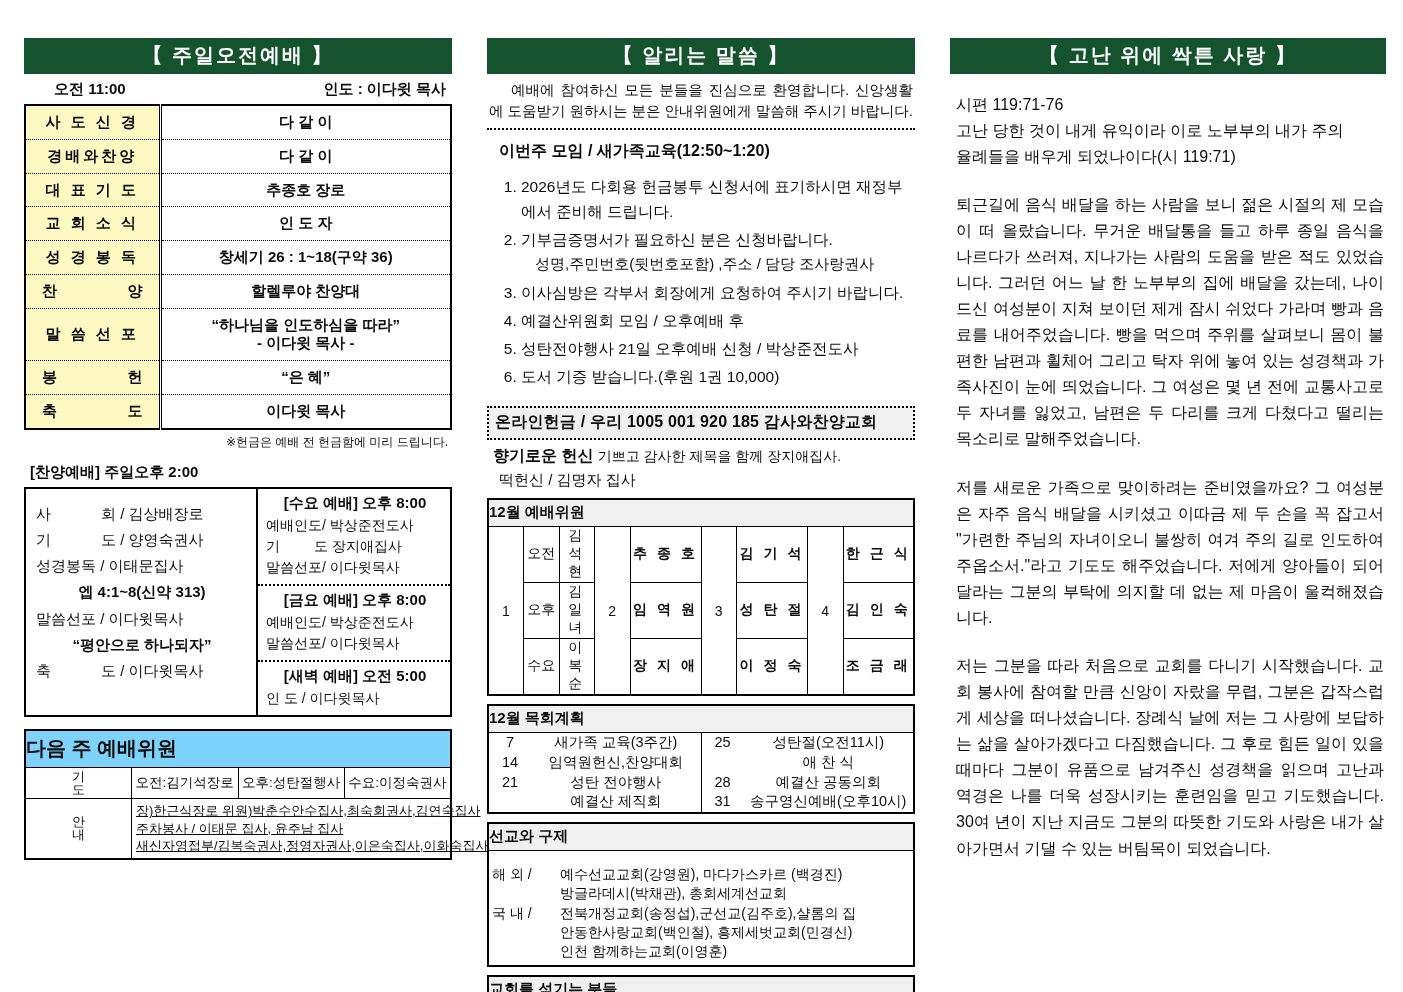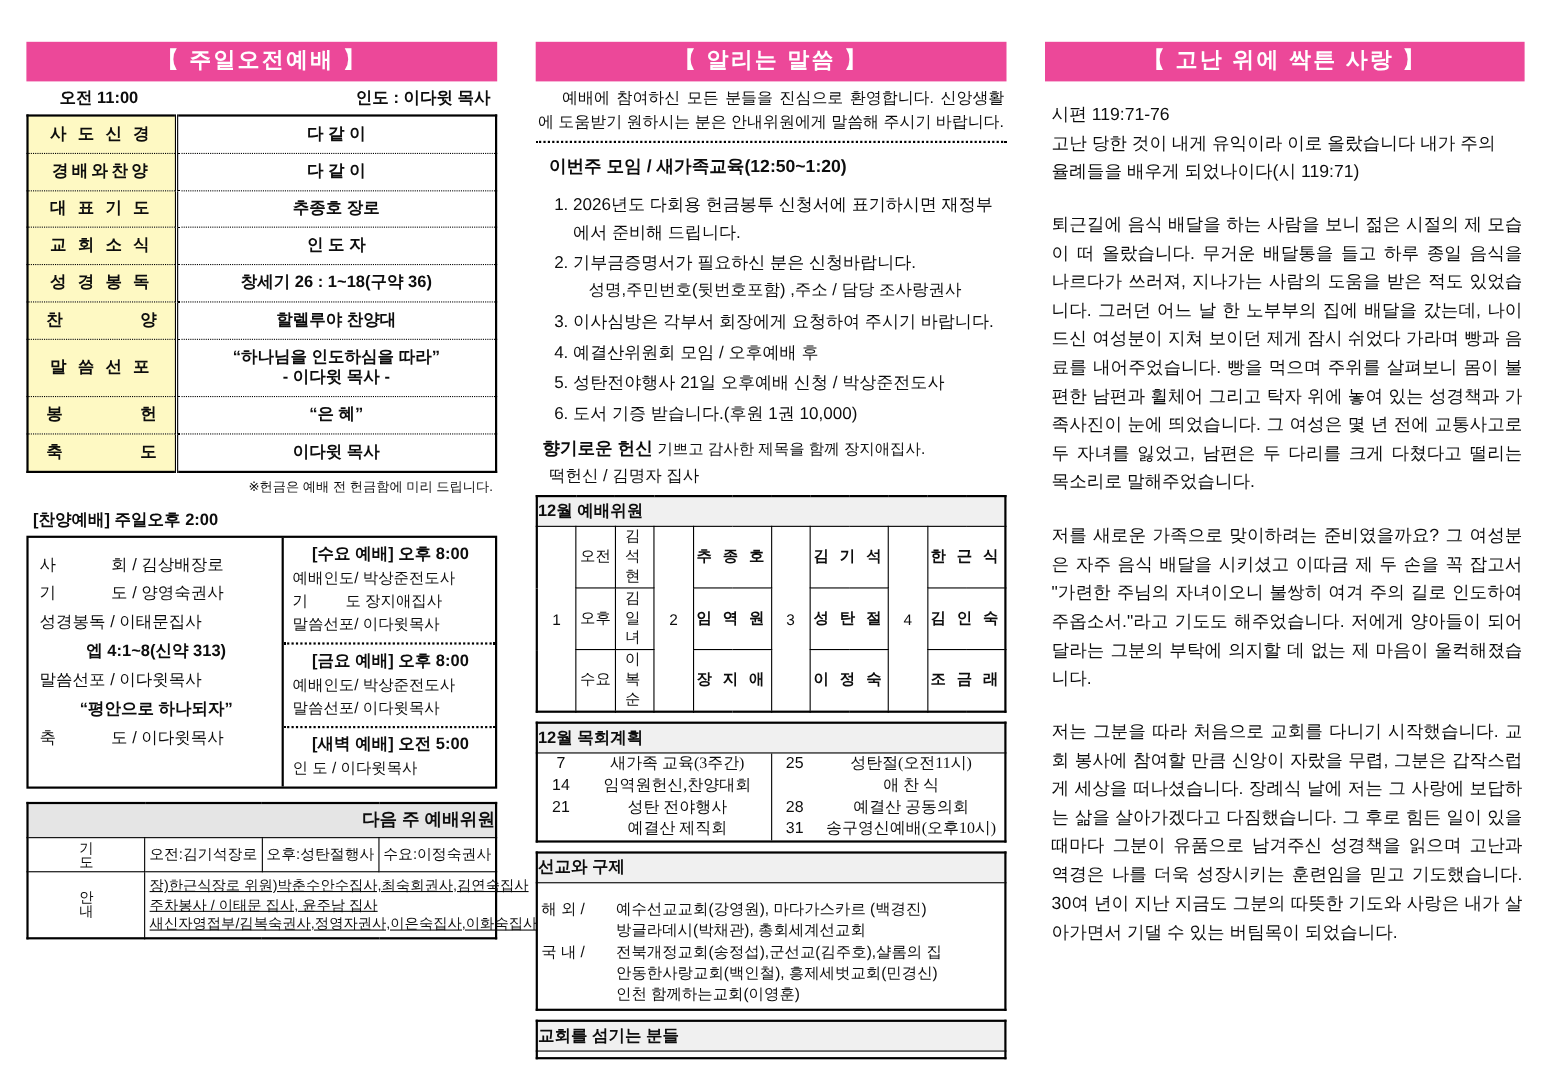--- a/index.html
+++ b/index.html
@@ -22,21 +22,21 @@
     position: absolute;
     top: 0;
     height: 992px;
   }
   #col-left   { left: 24px;  width: 428px; }
   #col-mid    { left: 487px; width: 428px; }
   #col-right  { left: 950px; width: 436px; }
 
   
   .bar {
-    background: #ec4899;
+    background: #14532d;
     color: #ffffff;
     text-align: center;
     font-weight: bold;
     letter-spacing: 2px;
     padding: 7px 0 8px;
     font-size: 20px;
     line-height: 1.05;
   }
   #col-left .bar  { margin-top: 38px; }
   #col-mid  .bar  { margin-top: 38px; }
@@ -110,22 +110,22 @@
   .pr-line .g { display: inline-block; width: 34px; }
 
   
   table.nextweek {
     width: 100%; border-collapse: collapse;
     border: 2px solid #000; margin-top: 12px;
     table-layout: fixed;
   }
   table.nextweek td { border: 1px solid #000; }
   td.nw-head {
-    background: #e5e5e5; text-align: right;
-    font-weight: bold; font-size: 16px; padding: 4px 0 5px;
+    background: #7dd3fc; text-align: left;
+    font-weight: bold; font-size: 20px; padding: 4px 0 5px;
   }
   td.vlab {
     width: 26px; text-align: center;
     font-size: 13px; line-height: 1.02;
     border-right: 3px double #000;
     padding: 2px 0;
   }
   td.vlab span { display: block; }
   td.nw-cell {
     font-size: 13.5px; text-align: center; padding: 4px 2px;
@@ -197,21 +197,21 @@
   }
   table.dec-comm td.nameW {
     text-align: center; font-size: 14px; letter-spacing: 3px;
     border: 1px solid #000; padding: 0px 0 1px; font-weight: bold;
   }
   .plan-body { display: flex; }
   .plan-half { flex: 1; }
   .plan-half + .plan-half { border-left: 1px solid #000; }
   .plan-row { display: flex; font-size: 14.5px; line-height: 1.36; }
   .plan-row .dnum { width: 42px; text-align: center; flex: none; }
-  .plan-row .dtxt { flex: 1; text-align: center; font-family: Liberation Serif, serif; }
+  .plan-row .dtxt { flex: 1; text-align: center; }
 
   .mission-body { font-size: 14px; line-height: 1.38; padding: 14px 3px 3px; }
   .mission-body .mrow { display: flex; white-space: nowrap; }
   .mission-body .mkey { width: 68px; flex: none; }
   .mission-body .mtxt { flex: 1; }
   .serve-body { font-size: 14.5px; line-height: 1.42; padding: 2px 4px 3px; }
 
   
   .scripture {
     font-size: 16px; line-height: 1.62;
@@ -361,20 +361,21 @@
     <div class="meet">이번주 모임 / 새가족교육(12:50~1:20)</div>
     <ol class="notices" id="notices-list">
         <li><span>2026년도 다회용 헌금봉투 신청서에 표기하시면 재정부에서 준비해 드립니다.</span></li>
         <li><span>기부금증명서가 필요하신 분은 신청바랍니다.</span><span class="ind">성명,주민번호(뒷번호포함) ,주소 / 담당 조사랑권사</span></li>
         <li><span>이사심방은 각부서 회장에게 요청하여 주시기 바랍니다.</span></li>
         <li><span>예결산위원회 모임 / 오후예배 후</span></li>
         <li><span>성탄전야행사 21일 오후예배 신청 / 박상준전도사</span></li>
         <li><span>도서 기증 받습니다.(후원 1권 10,000)</span></li>
       </ol>
 
+    <div class="online-box">온라인헌금 / 우리 1005 001 920 185 감사와찬양교회</div>
 
     <div class="fragrant">
       <b>향기로운 헌신</b>
       <span class="small">기쁘고 감사한 제목을 함께 장지애집사.</span>
     </div>
     <div class="ddeok">떡헌신 / 김명자 집사</div>
 
     <table class="grid dec-comm">
       <tbody>
         <tr>
@@ -517,21 +518,21 @@
         </td>
           </tr>
       </tbody>
     </table>
   </div>
 
   <div class="col" id="col-right">
     <div class="bar">【 고난 위에 싹튼 사랑 】</div>
     <div class="scripture">
       <div>시편 119:71-76</div>
-      <div>고난 당한 것이 내게 유익이라 이로 올랐습니다 내가 주의</div>
+      <div>고난 당한 것이 내게 유익이라 이로 노부부의 내가 주의</div>
       <div>율례들을 배우게 되었나이다(시 119:71)</div>
     </div>
     <div class="devotion" id="devotion">
         <p>퇴근길에 음식 배달을 하는 사람을 보니 젊은 시절의 제 모습이 떠 올랐습니다. 무거운 배달통을 들고 하루 종일 음식을 나르다가 쓰러져, 지나가는 사람의 도움을 받은 적도 있었습니다. 그러던 어느 날 한 노부부의 집에 배달을 갔는데, 나이 드신 여성분이 지쳐 보이던 제게 잠시 쉬었다 가라며 빵과 음료를 내어주었습니다. 빵을 먹으며 주위를 살펴보니 몸이 불편한 남편과 휠체어 그리고 탁자 위에 놓여 있는 성경책과 가족사진이 눈에 띄었습니다. 그 여성은 몇 년 전에 교통사고로 두 자녀를 잃었고, 남편은 두 다리를 크게 다쳤다고 떨리는 목소리로 말해주었습니다.</p>
         <p>저를 새로운 가족으로 맞이하려는 준비였을까요? 그 여성분은 자주 음식 배달을 시키셨고 이따금 제 두 손을 꼭 잡고서 "가련한 주님의 자녀이오니 불쌍히 여겨 주의 길로 인도하여 주옵소서."라고 기도도 해주었습니다. 저에게 양아들이 되어달라는 그분의 부탁에 의지할 데 없는 제 마음이 울컥해졌습니다.</p>
         <p>저는 그분을 따라 처음으로 교회를 다니기 시작했습니다. 교회 봉사에 참여할 만큼 신앙이 자랐을 무렵, 그분은 갑작스럽게 세상을 떠나셨습니다. 장례식 날에 저는 그 사랑에 보답하는 삶을 살아가겠다고 다짐했습니다. 그 후로 힘든 일이 있을 때마다 그분이 유품으로 남겨주신 성경책을 읽으며 고난과 역경은 나를 더욱 성장시키는 훈련임을 믿고 기도했습니다. 30여 년이 지난 지금도 그분의 따뜻한 기도와 사랑은 내가 살아가면서 기댈 수 있는 버팀목이 되었습니다.</p>
       </div>
   </div>
 
 </div>

